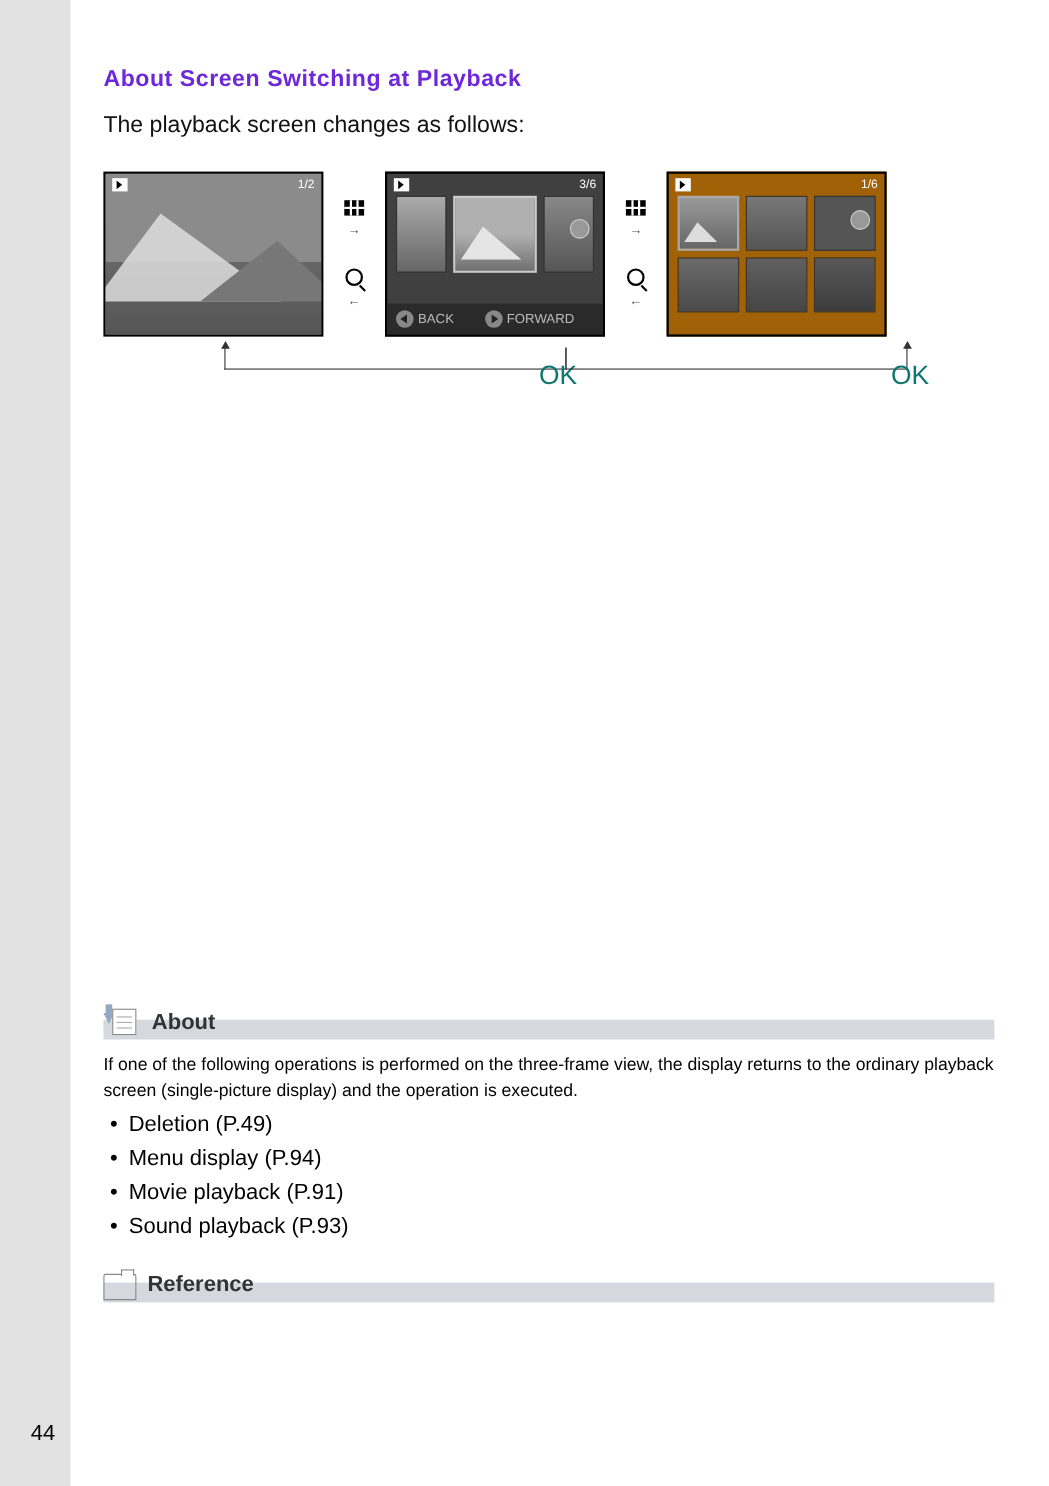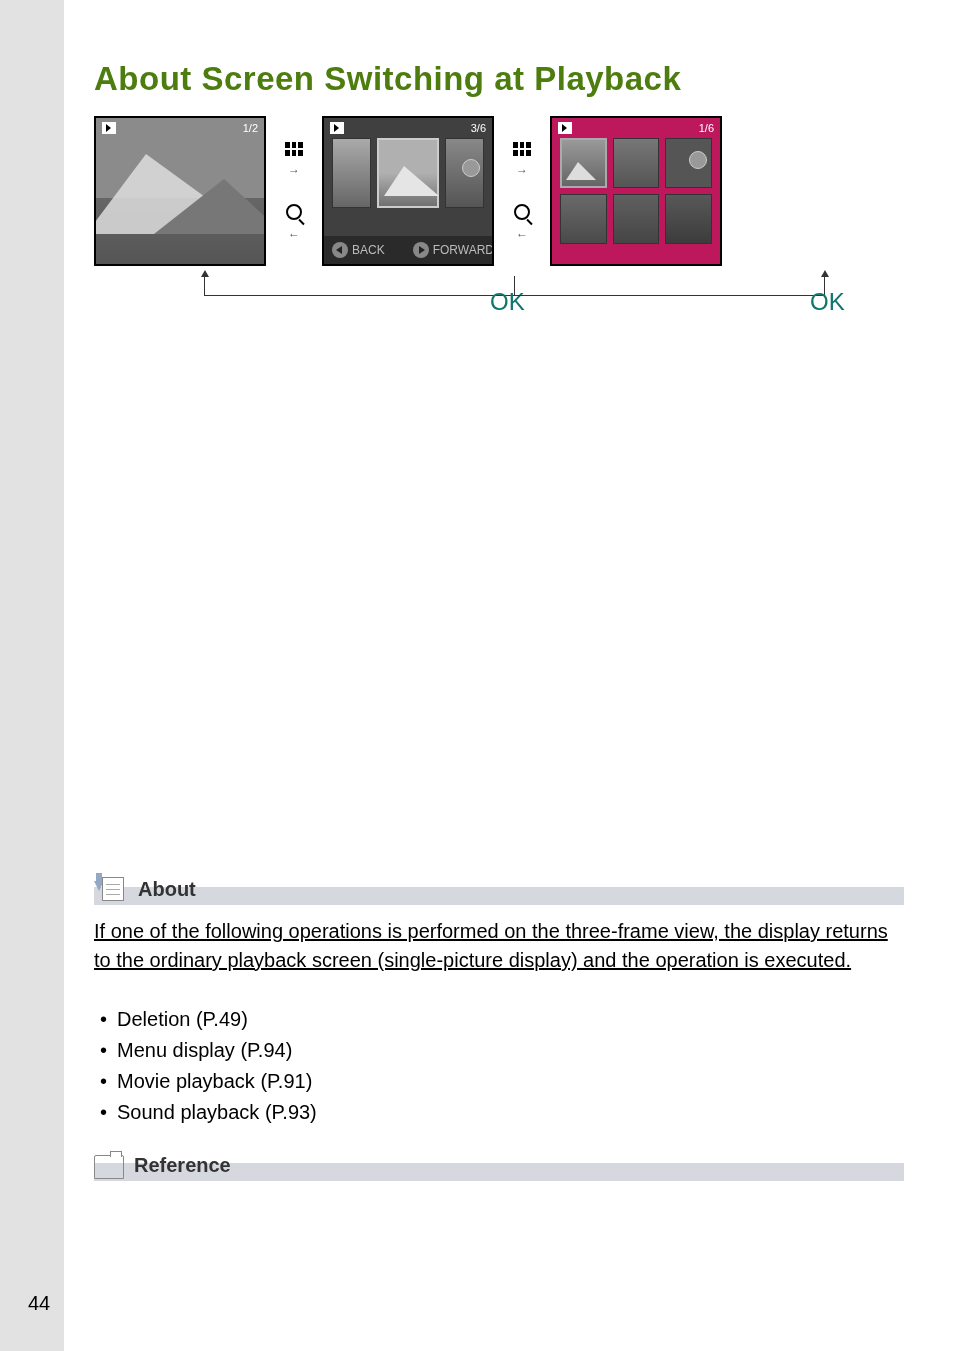--- a/index.html
+++ b/index.html
@@ -18,43 +18,43 @@
     height: 100%;
     background: #e2e2e2;
   }
   .page-content {
     position: relative;
     margin-left: 64px;
     padding: 60px 50px 40px 30px;
     height: 100%;
   }
   .page-title {
-    font-size: 33px;
+    font-size: 21px;
     font-weight: bold;
-    color: #4d7c0f;
+    color: #6d28d9;
     letter-spacing: 0.5px;
     margin-bottom: 18px;
   }
   .intro {
     font-size: 21px;
     color: #111;
     margin-bottom: 30px;
   }
   .diagram {
     position: relative;
     height: 230px;
     margin-bottom: 530px;
   }
   .screens {
     display: flex;
     align-items: flex-start;
     gap: 14px;
   }
   .screen {
-    width: 172px;
+    width: 200px;
     height: 150px;
     background: linear-gradient(#7a7a7a, #4f4f4f);
     border: 2px solid #000;
     position: relative;
     overflow: hidden;
   }
   .screen .topbar {
     position: absolute;
     top: 4px; left: 6px; right: 6px;
     display: flex;
@@ -295,24 +295,23 @@
     position:absolute;left:0;top:4px;width:0;height:0;
     border-left:5px solid transparent;
     border-right:5px solid transparent;
     border-top:10px solid #94a8c4;
   }
   .note-icon .down::before{
     content:"";position:absolute;left:-3px;top:-18px;width:6px;height:9px;background:#94a8c4;
   }
 
   .note-text {
-    font-size:20px;
+    font-size:16px;
     line-height:1.45;
-    margin-bottom:29px;
-    text-decoration:underline;
+    margin-bottom:4px;
   }
   ul.bullets {
     list-style:none;
     font-size:20px;
     line-height:1.55;
     margin-left:6px;
     margin-bottom:24px;
   }
   ul.bullets li::before {
     content:"•";
@@ -344,20 +343,21 @@
   }
 </style>
 </head>
 <body>
 
 <div class="left-margin"></div>
 
 <div class="page-content">
 
   <h1 class="page-title">About Screen Switching at Playback</h1>
+  <p class="intro">The playback screen changes as follows:</p>
 
   <div class="diagram">
     <div class="screens">
 
       <div class="screen">
         <div class="mountain1"></div>
         <div class="topbar">
           <span><span class="play-icon"></span></span>
           <span class="counter">1/2</span>
         </div>
@@ -398,21 +398,21 @@
       <div class="zoomcol">
         <div class="tile-icon">
             <span></span>
           </div>
         <div class="arrow-small">→</div>
         <div style="height:16px"></div>
         <div class="magnify"></div>
         <div class="arrow-small">←</div>
       </div>
 
-      <div class="screen screen3" style="background:#be185d;">
+      <div class="screen screen3" style="background:#a16207;">
         <div class="topbar">
           <span><span class="play-icon"></span></span>
           <span class="counter">1/6</span>
         </div>
         <div class="grid">
           <div class="g sel"></div>
           <div class="g"></div>
           <div class="g"></div>
           <div class="g"></div>
           <div class="g"></div>

